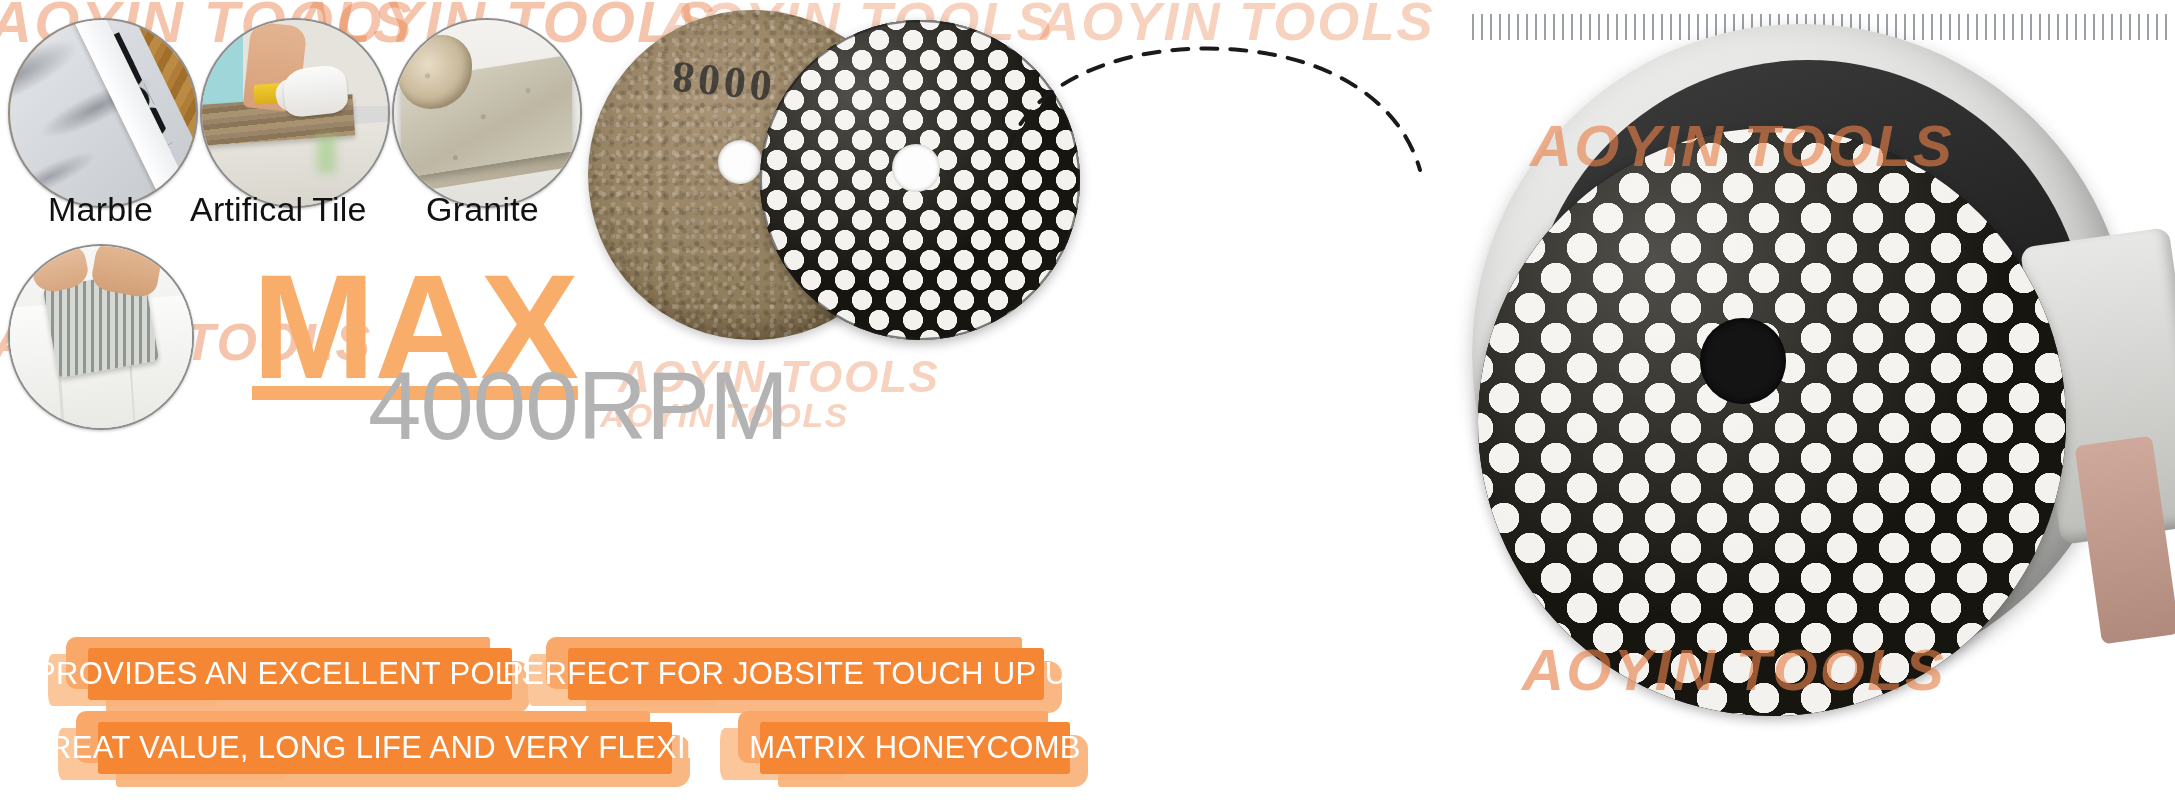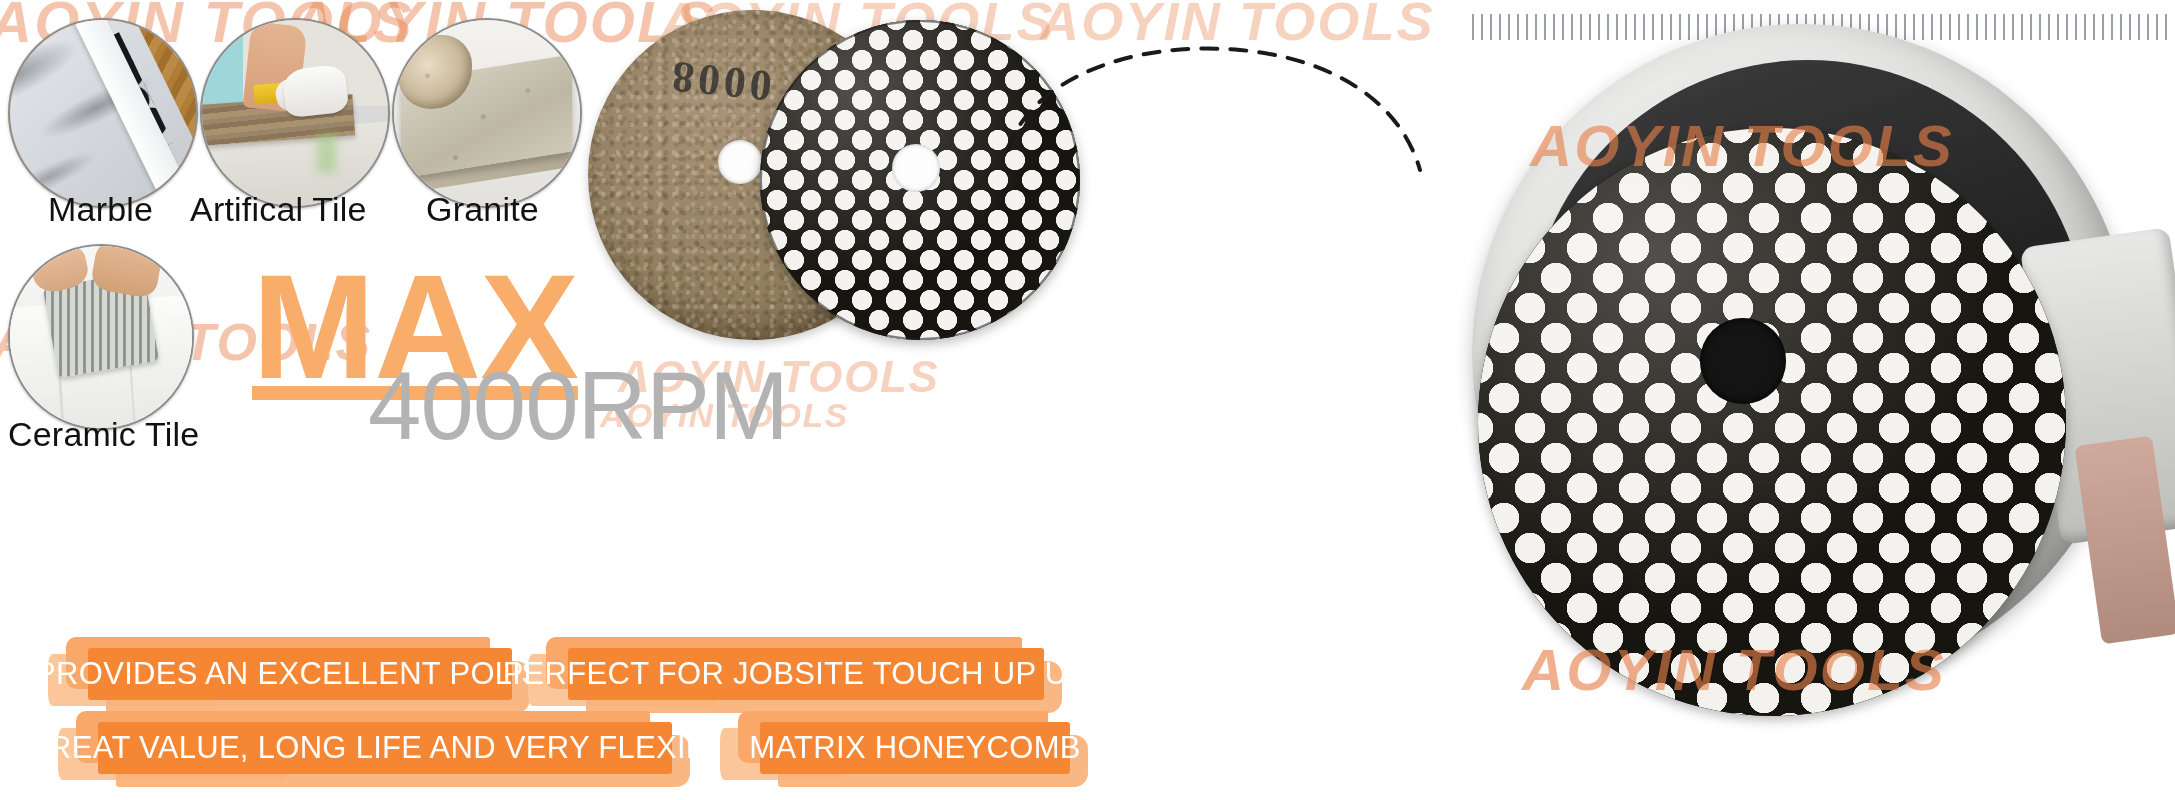--- a/index.html
+++ b/index.html
@@ -349,21 +349,20 @@
 
   <div class="circ" style="left:8px;top:244px;width:182px;height:182px;">
     <div class="inner">
       <div class="ct-bg"></div>
       <div class="ct-tiles"></div>
       <div class="ct-comb"></div>
       <div class="ct-hand"></div>
       <div class="ct-hand2"></div>
     </div>
   </div>
-  <div class="caption" style="left:8px;top:415px;">Ceramic Tile</div>
 
   <div class="max-word" style="left:252px;top:253px;font-size:148px;text-decoration:underline;">MAX</div>
   <div class="rpm-word" style="left:368px;top:358px;font-size:96px;">4000RPM</div>
 
   <div class="pad-back" style="left:588px;top:10px;width:330px;height:330px;">
     <div class="felt"></div>
   </div>
   <div class="pad-grit" style="left:672px;top:56px;font-size:44px;">8000</div>
   <div class="pad-hole" style="left:718px;top:140px;width:44px;height:44px;"></div>
 

